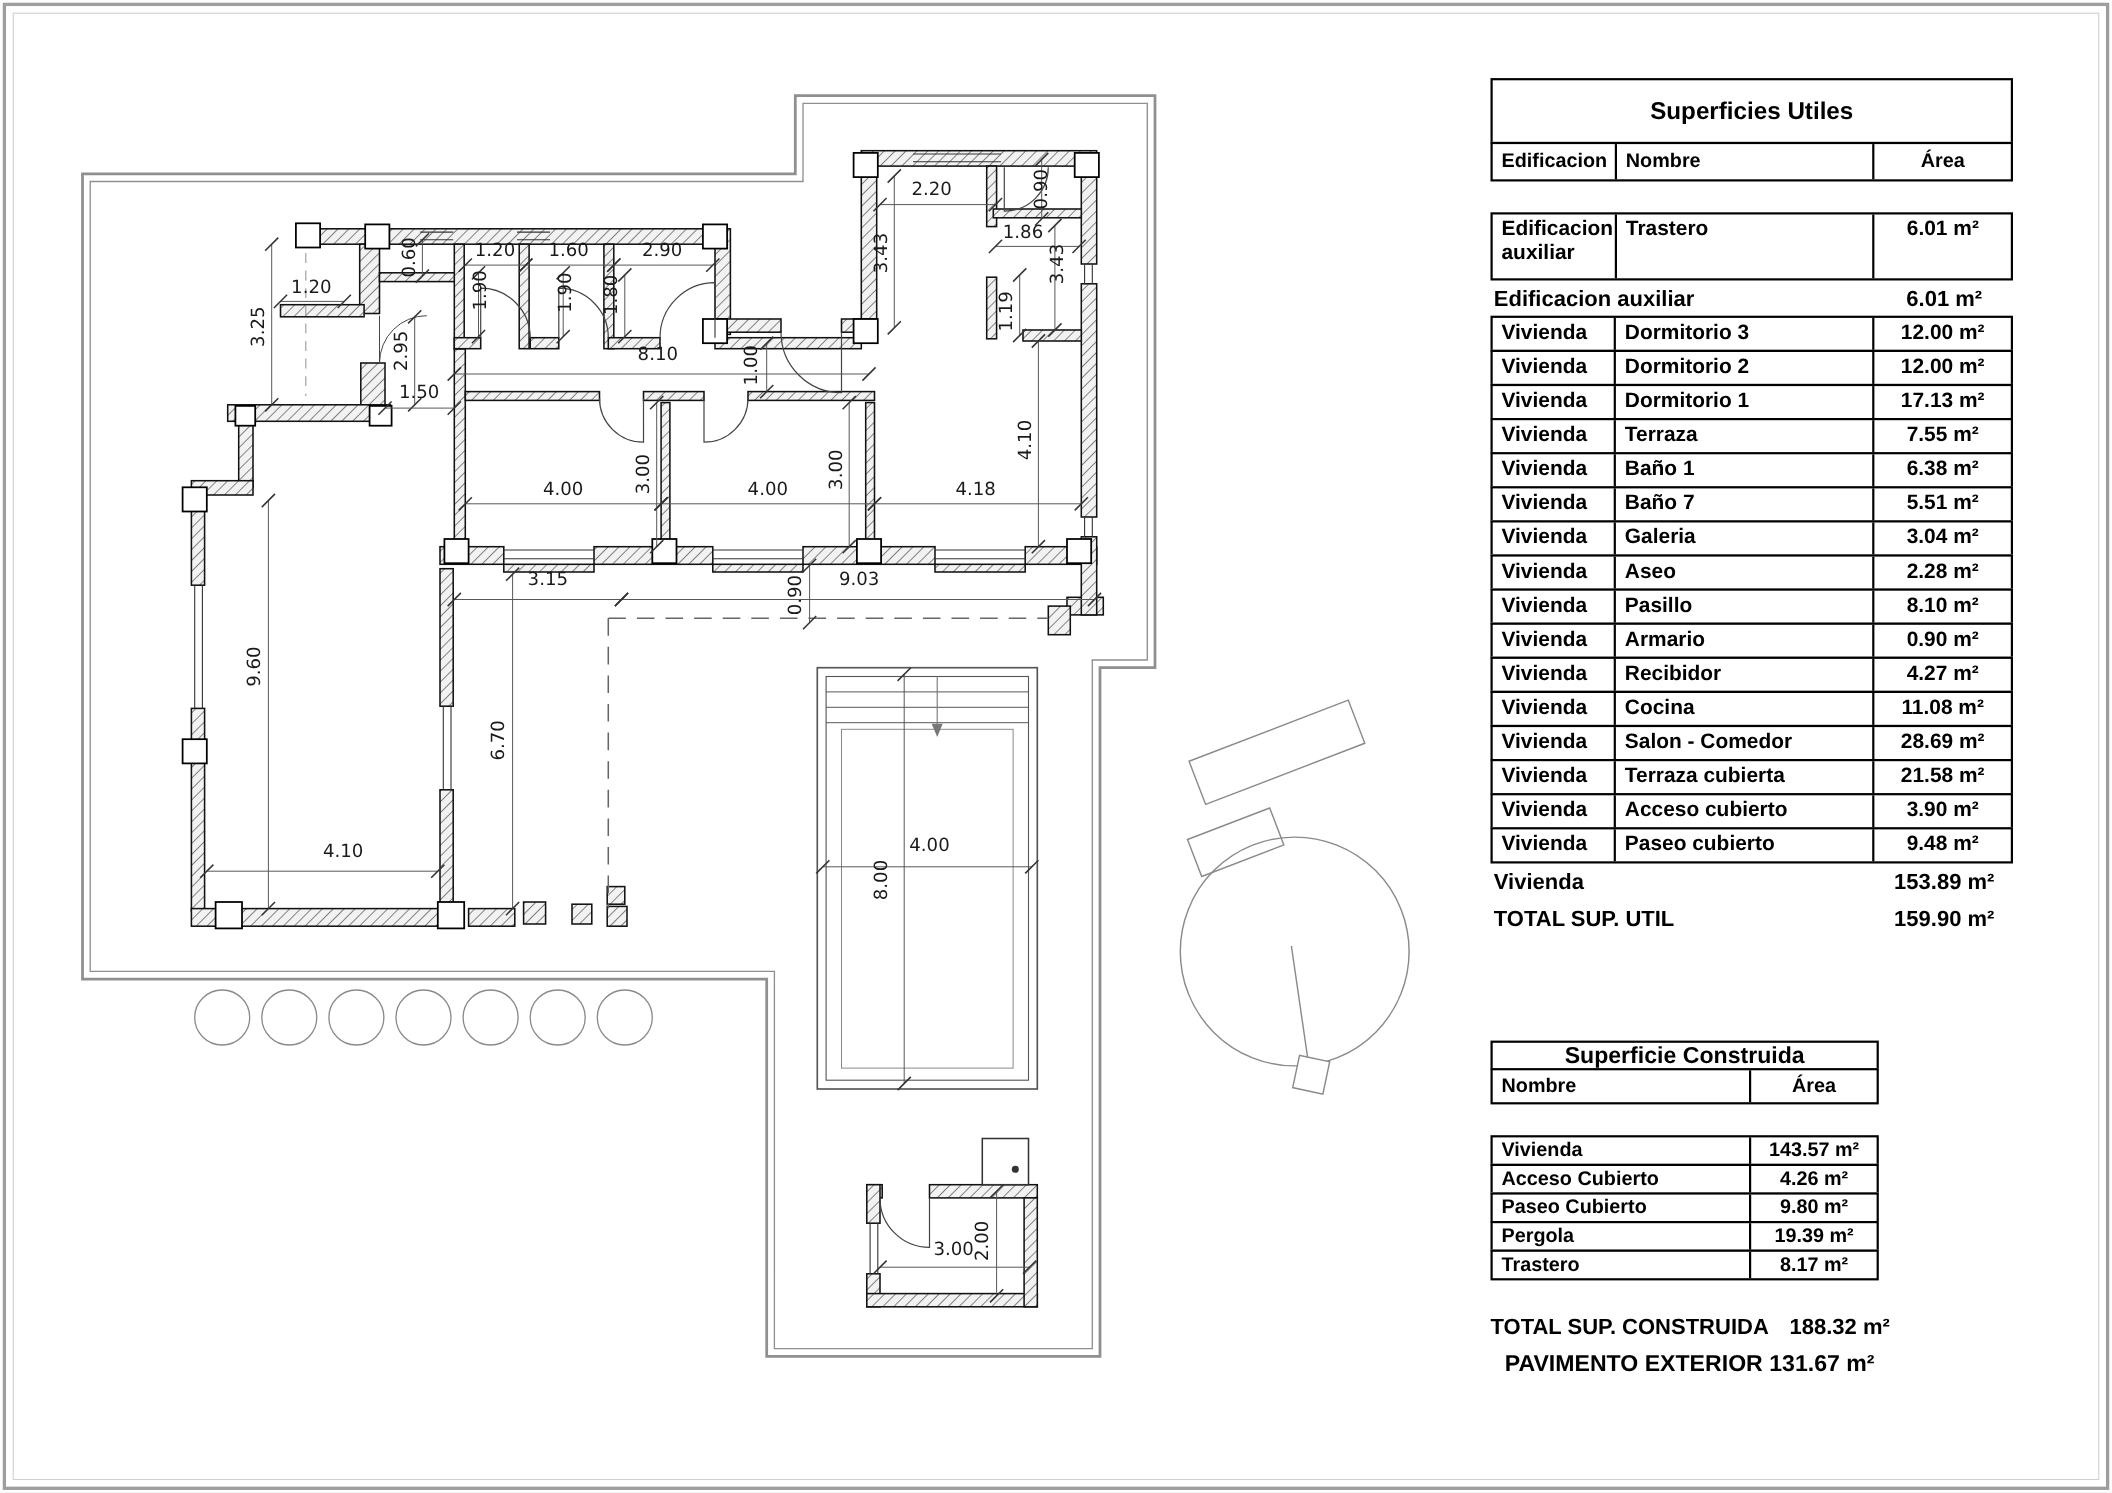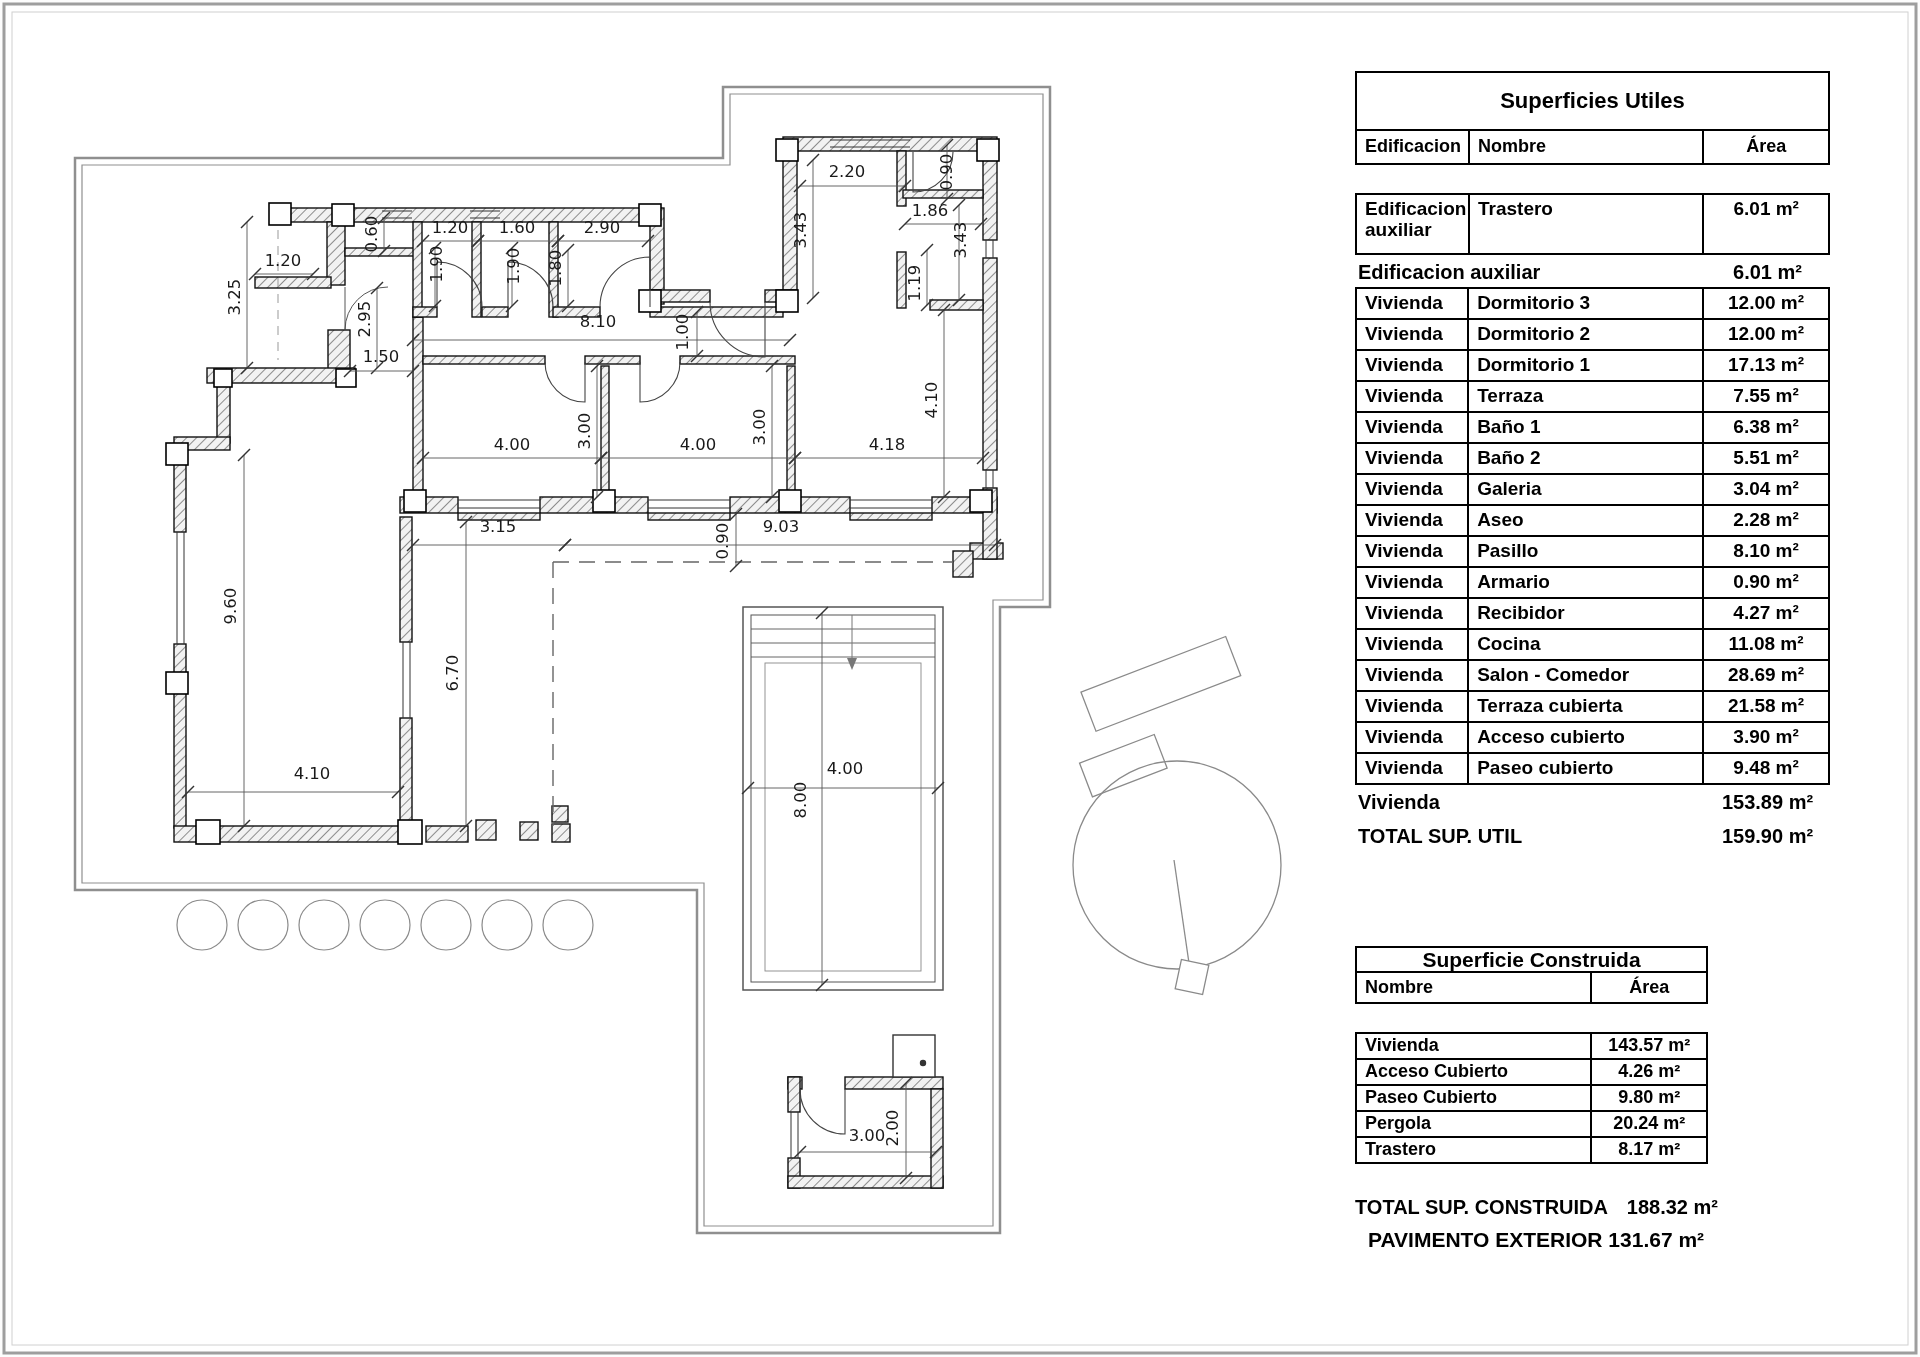--- a/index.html
+++ b/index.html
@@ -411,21 +411,21 @@
           <div class="cell c2 rb">Terraza</div>
           <div class="cell c3 center">7.55 m²</div>
         </div>
         <div class="trow data-row">
           <div class="cell c1 rb">Vivienda</div>
           <div class="cell c2 rb">Baño 1</div>
           <div class="cell c3 center">6.38 m²</div>
         </div>
         <div class="trow data-row">
           <div class="cell c1 rb">Vivienda</div>
-          <div class="cell c2 rb">Baño 2</div>
+          <div class="cell c2 rb">Baño 7</div>
           <div class="cell c3 center">5.51 m²</div>
         </div>
         <div class="trow data-row">
           <div class="cell c1 rb">Vivienda</div>
           <div class="cell c2 rb">Galeria</div>
           <div class="cell c3 center">3.04 m²</div>
         </div>
         <div class="trow data-row">
           <div class="cell c1 rb">Vivienda</div>
           <div class="cell c2 rb">Aseo</div>
@@ -497,21 +497,21 @@
         <div class="trow data-row">
           <div class="cell c1 rb">Acceso Cubierto</div>
           <div class="cell c2 center">4.26 m²</div>
         </div>
         <div class="trow data-row">
           <div class="cell c1 rb">Paseo Cubierto</div>
           <div class="cell c2 center">9.80 m²</div>
         </div>
         <div class="trow data-row">
           <div class="cell c1 rb">Pergola</div>
-          <div class="cell c2 center">20.24 m²</div>
+          <div class="cell c2 center">19.39 m²</div>
         </div>
         <div class="trow data-row">
           <div class="cell c1 rb">Trastero</div>
           <div class="cell c2 center">8.17 m²</div>
         </div>
       </div>
 </div>
 
 <div class="tbl total-line" id="t2-total">
   <span>TOTAL SUP. CONSTRUIDA</span>

